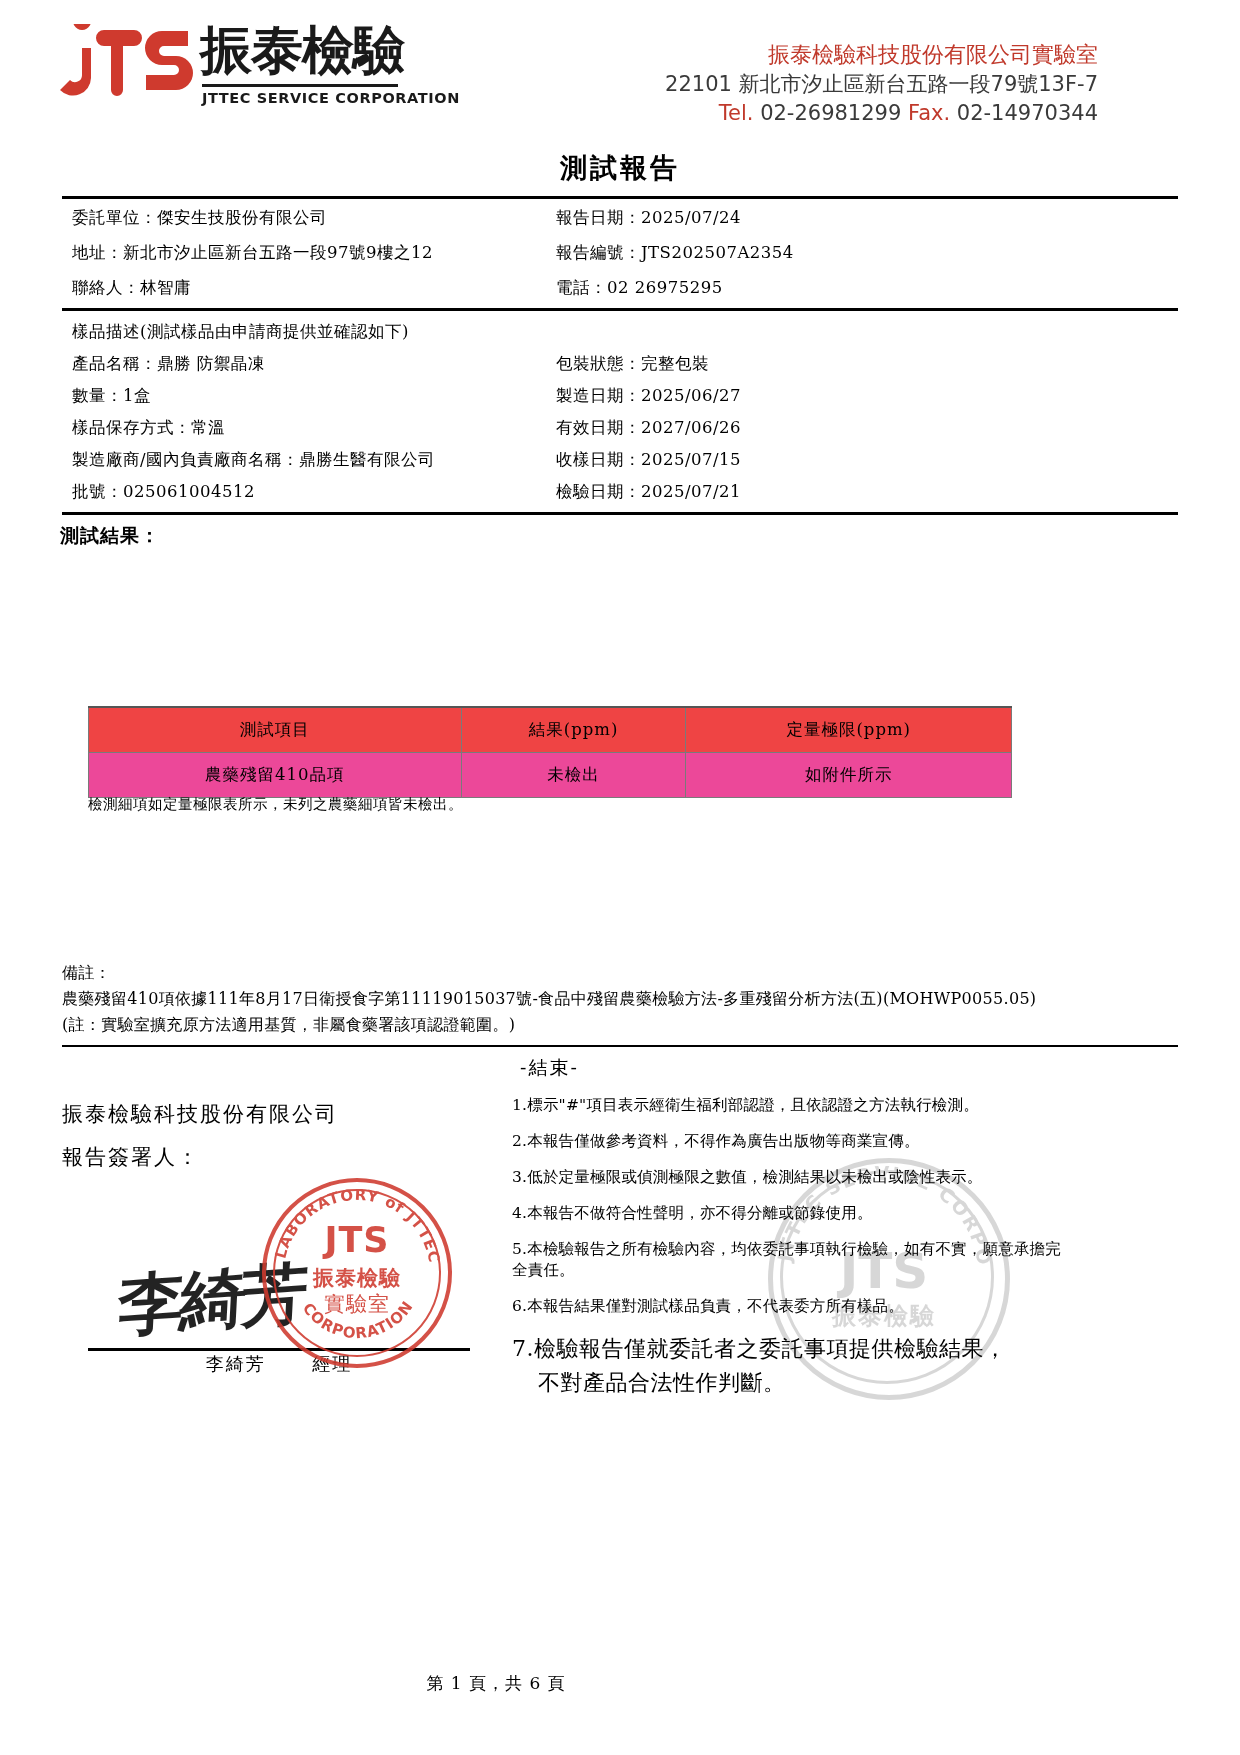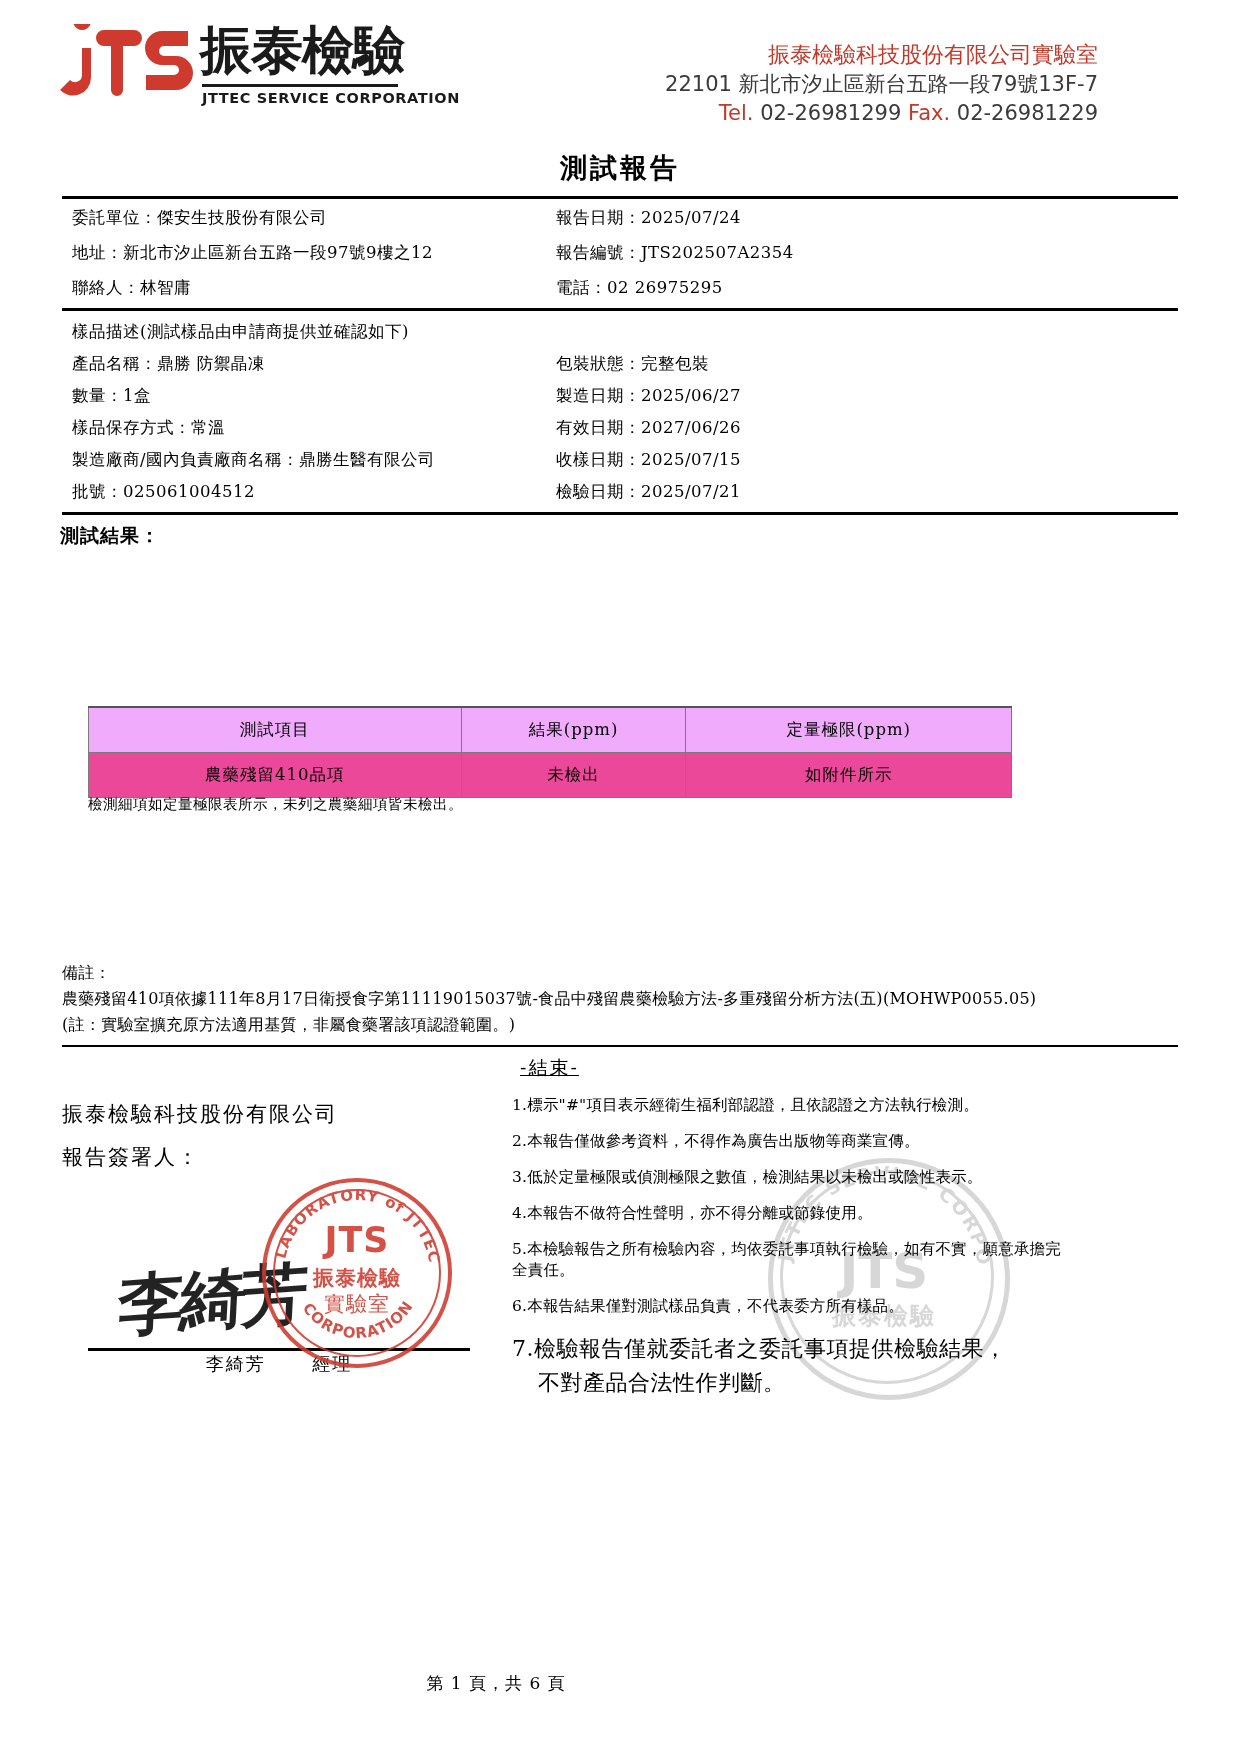--- a/index.html
+++ b/index.html
@@ -84,21 +84,21 @@
   }
   .tbl th,.tbl td{
     border:1px solid #7a7a7a;
     text-align:center;
     font-weight:normal;
     font-size:16.5px;
     letter-spacing:1px;
     height:42px;
     vertical-align:middle;
   }
-  .tbl thead th{background:#f0abfc;border-top:2px solid #555;}
+  .tbl thead th{background:#ef4444;border-top:2px solid #555;}
   .tbl .c1{width:374px;}
   .tbl .c2{width:224px;}
   .tbl .c3{width:326px;}
   .tbl tbody td{background:#ec4899;}
 
   .tbl-note{
     position:absolute;left:88px;top:795px;
     font-size:14.5px;letter-spacing:0.5px;
     font-family:Liberation Sans, sans-serif;
   }
@@ -108,21 +108,20 @@
     position:absolute;left:62px;top:960px;width:1120px;
     font-family:"DejaVu Serif","Liberation Serif",serif;
     font-size:16px;line-height:26px;letter-spacing:0.3px;
   }
 
   
   .end-mark{
     position:absolute;left:520px;top:1055px;
     font-size:19px;letter-spacing:2px;
     font-family:"DejaVu Serif","Liberation Serif",serif;
-    text-decoration:underline;
   }
   .sign-company{
     position:absolute;left:62px;top:1100px;
     font-size:21px;letter-spacing:2px;
     font-family:"DejaVu Serif","Liberation Serif",serif;
   }
   .sign-label{
     position:absolute;left:62px;top:1143px;
     font-size:21px;letter-spacing:2px;
     font-family:"DejaVu Serif","Liberation Serif",serif;
@@ -238,21 +237,21 @@
       <div class="logo-en">JTTEC SERVICE CORPORATION</div>
     </div>
 
     <div class="addr-block">
       <div class="addr-line addr-1">振泰檢驗科技股份有限公司實驗室</div>
       <div class="addr-line addr-2">22101 新北市汐止區新台五路一段79號13F-7</div>
       <div class="addr-line addr-3">
         <span class="red">Tel.</span>
         <span>02-26981299</span>
         <span class="red">Fax.</span>
-        <span>02-26981229</span>
+        <span>02-14970344</span>
       </div>
     </div>
   </div>
 
   <div class="doc-title">測試報告</div>
 
   <div class="rule thick" style="top:196px;"></div>
 
   <div class="info-row col-left" style="top:208px;">委託單位：傑安生技股份有限公司</div>
   <div class="info-row col-left" style="top:243px;">地址：新北市汐止區新台五路一段97號9樓之12</div>

